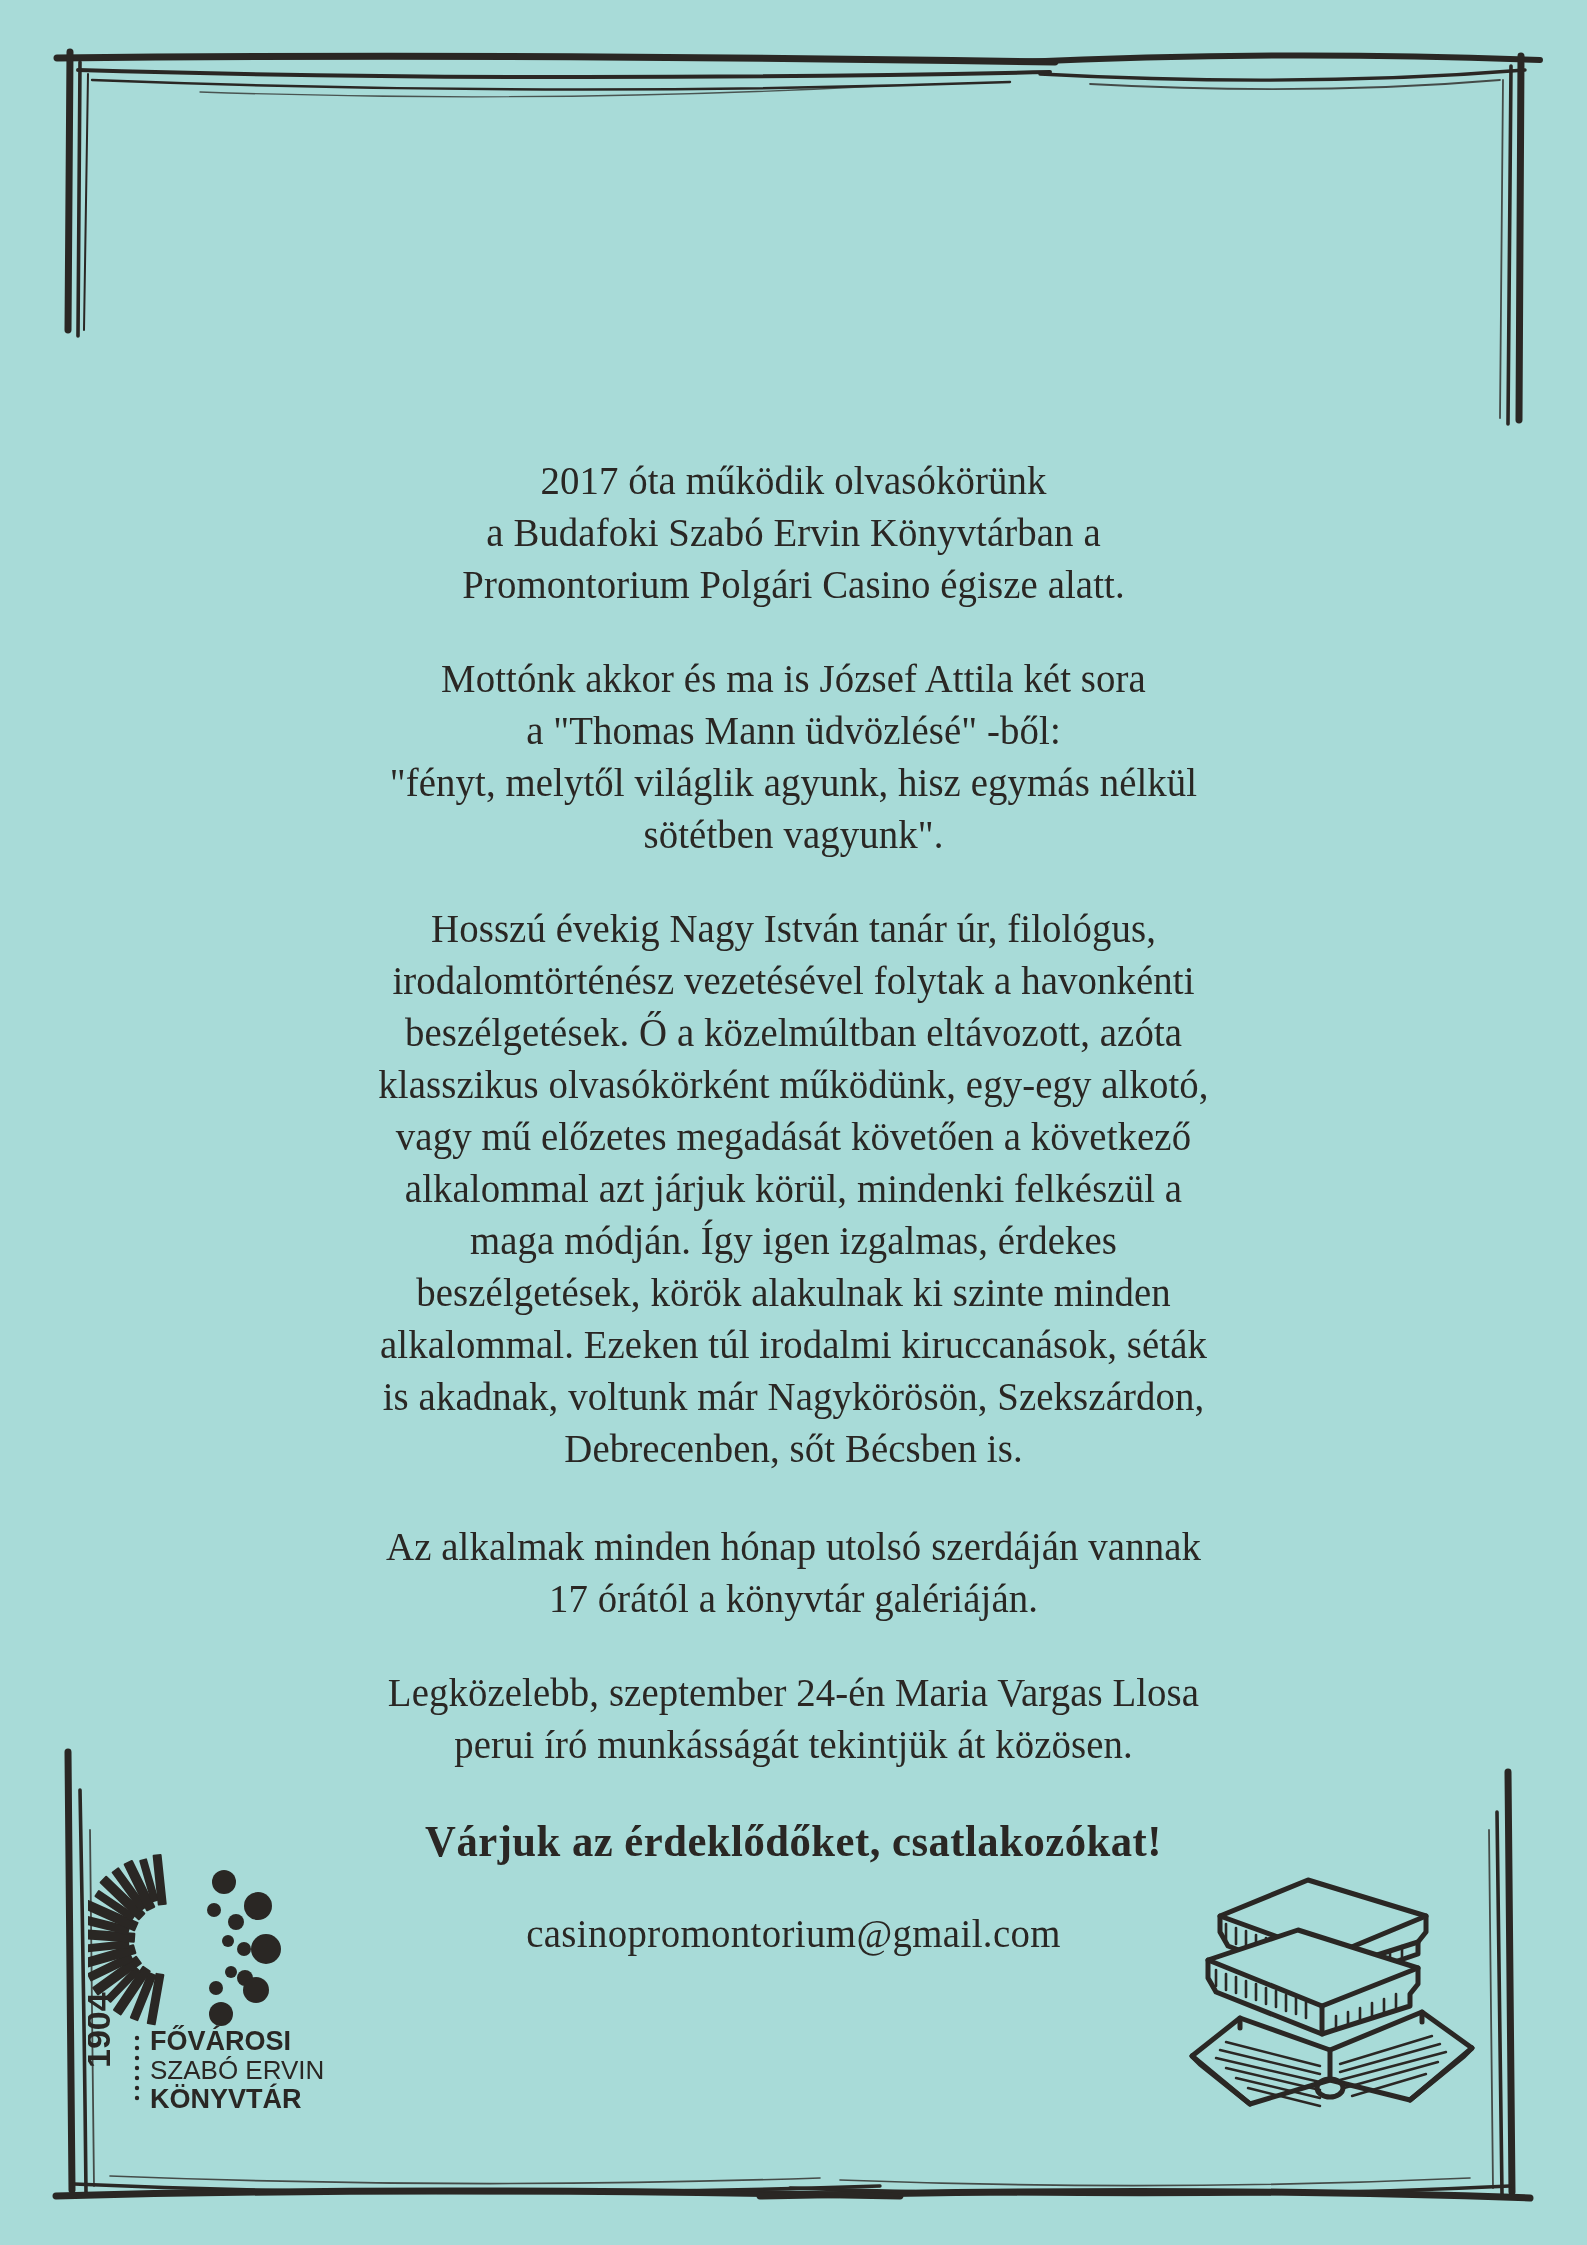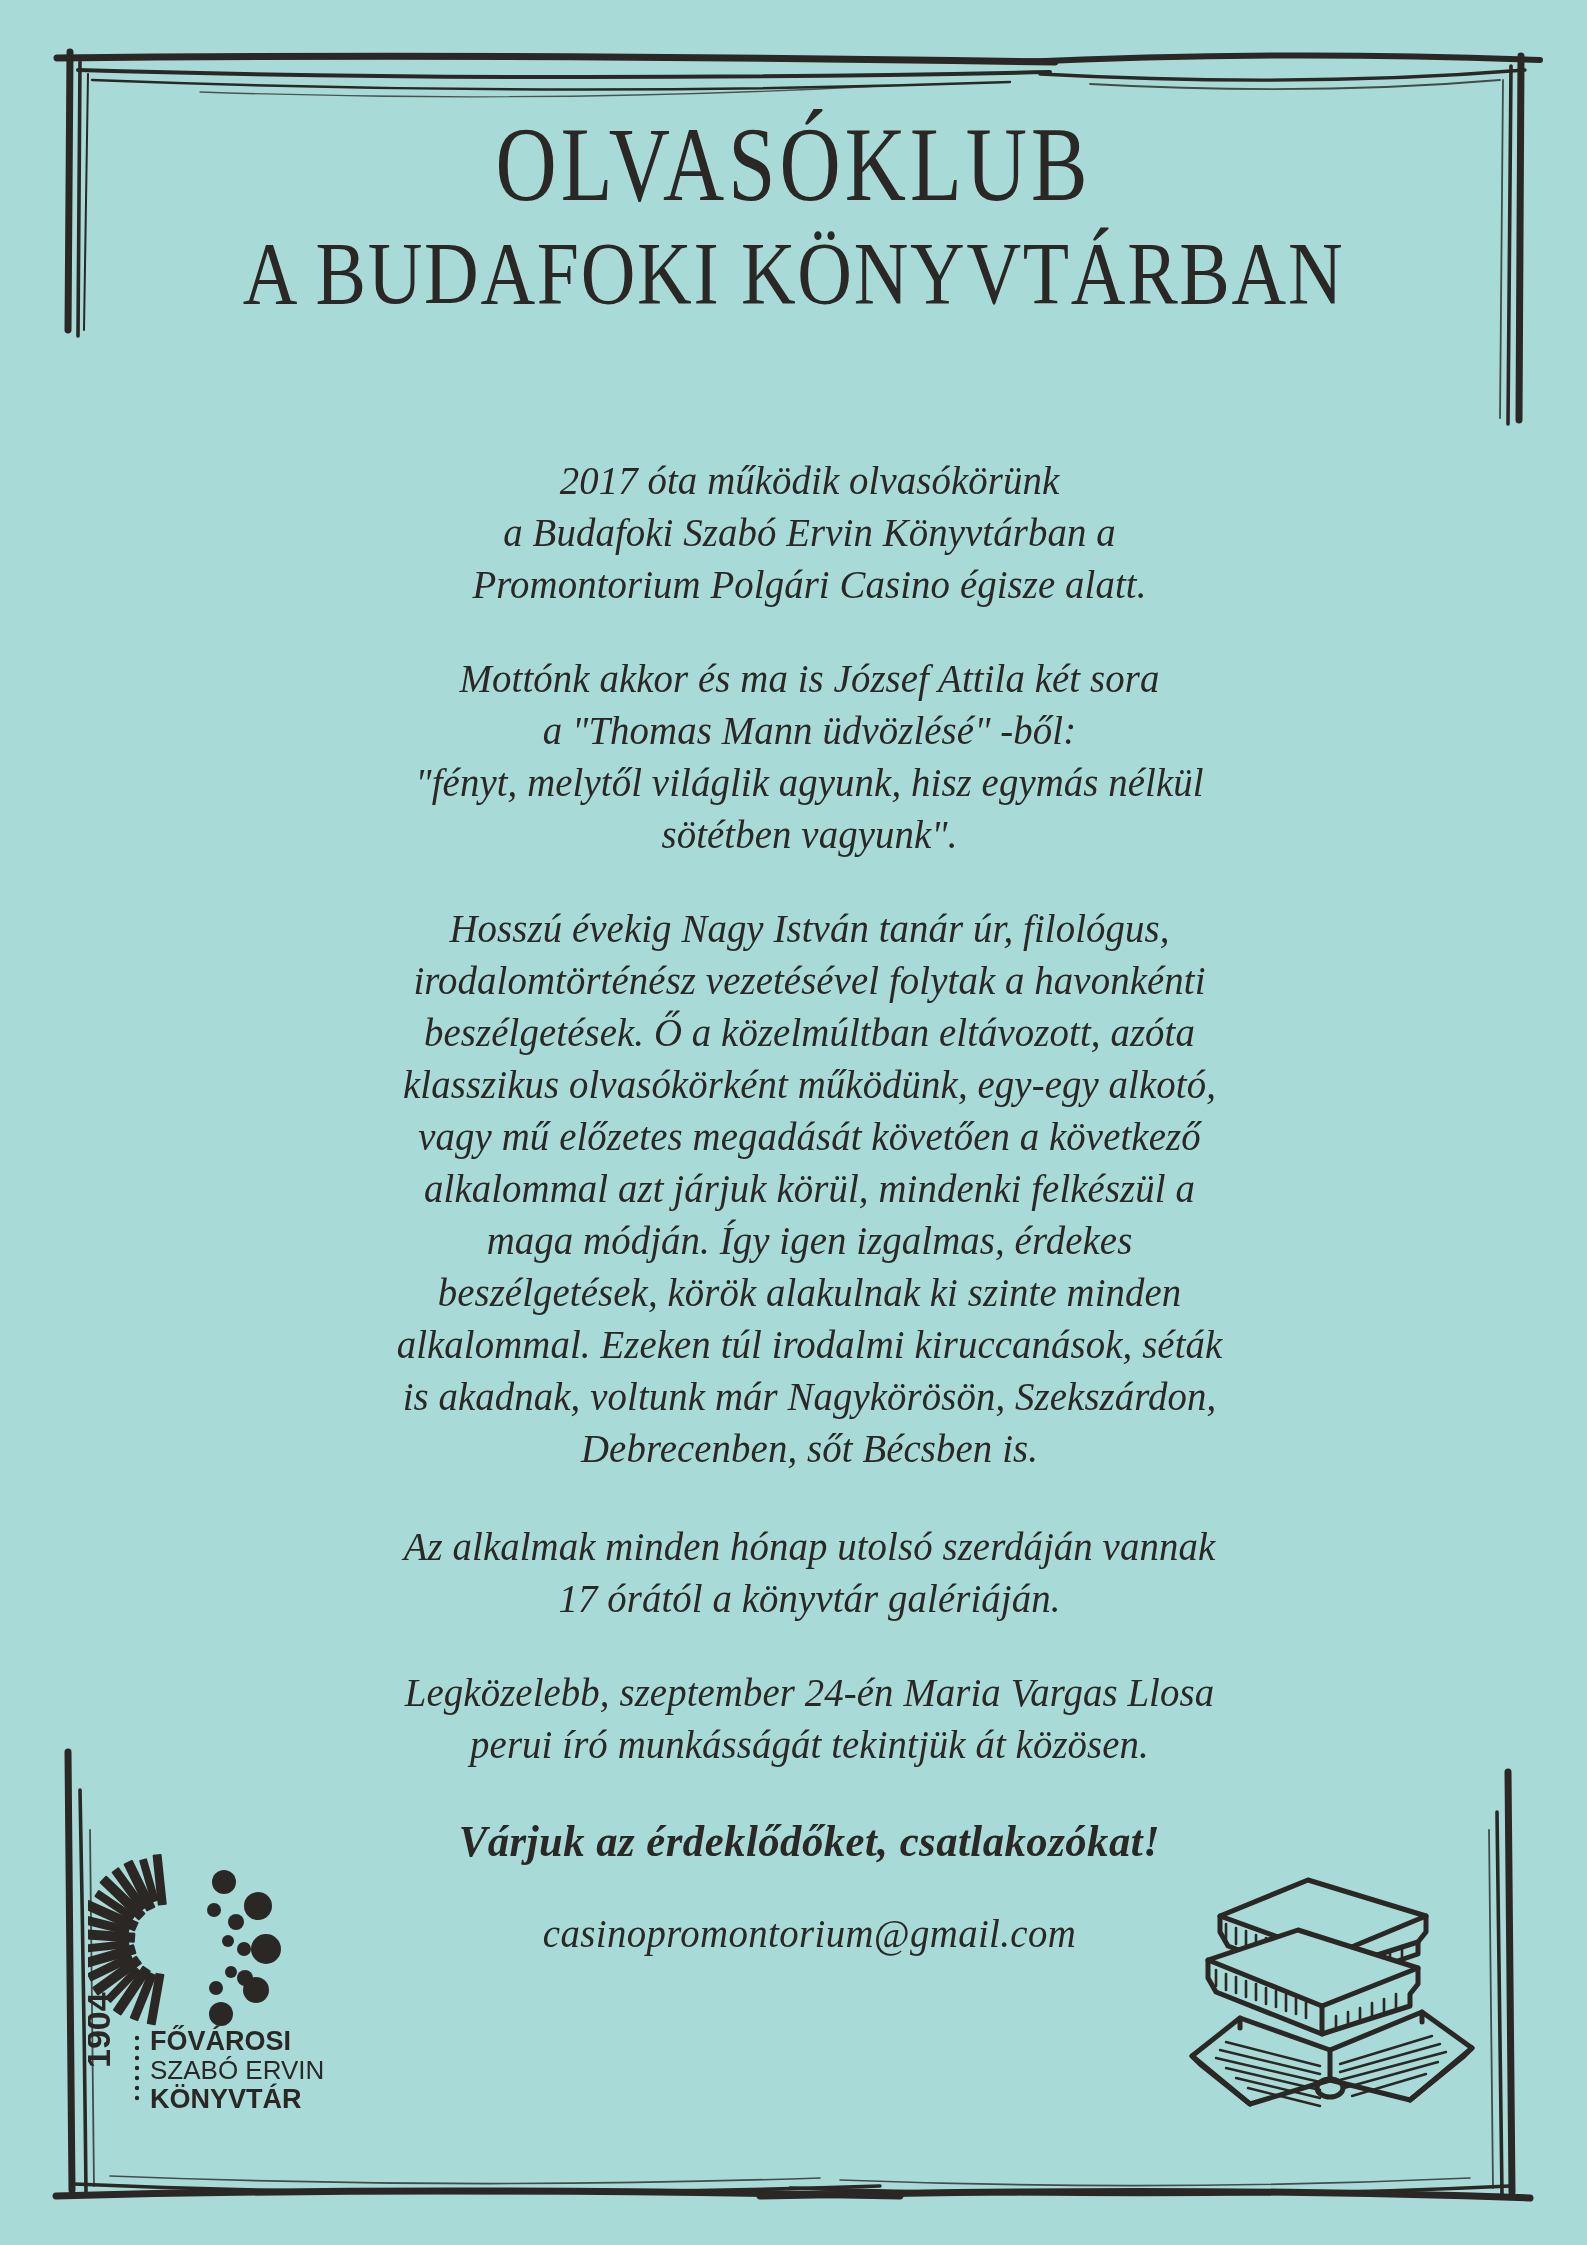--- a/index.html
+++ b/index.html
@@ -60,24 +60,23 @@
     letter-spacing: 2px;
     font-weight: 400;
     margin-top: 10px;
     transform: scaleX(0.86);
     transform-origin: center top;
     white-space: nowrap;
   }
 
   .body-block {
     position: absolute;
-    left: 16px;
+    left: 0;
     top: 455px;
     width: 100%;
-    font-style: italic;
   }
   .para {
     font-size: 40px;
     line-height: 1.30;
     letter-spacing: 0.1px;
     margin: 0;
     transform: scaleX(0.97);
     transform-origin: center top;
   }
   .para .ln { display: block; white-space: nowrap; }
@@ -149,24 +148,20 @@
       <path d="M1497 1812 Q 1500 2000 1502 2194" stroke-width="3.6"></path>
       <path d="M1489 1830 Q 1491 2010 1493 2188" stroke-width="1.8" opacity="0.8"></path>
       <path d="M1530 2198 Q 1200 2186 760 2196" stroke-width="7"></path>
       <path d="M1510 2186 Q 1180 2202 790 2188" stroke-width="3.4"></path>
       <path d="M1470 2178 Q 1160 2192 840 2180" stroke-width="1.7" opacity="0.8"></path>
     </g>
   </svg>
 
   <div class="content">
 
-    <div class="title-block">
-      <div class="title-main">OLVASÓKLUB</div>
-      <div class="title-sub">A BUDAFOKI  KÖNYVTÁRBAN</div>
-    </div>
 
     <div class="body-block">
 
       <div class="para">
         <span class="ln">2017 óta működik olvasókörünk</span>
         <span class="ln">a Budafoki Szabó Ervin Könyvtárban a</span>
         <span class="ln">Promontorium Polgári Casino égisze alatt.</span>
       </div>
 
       <div class="gap-md"></div>

